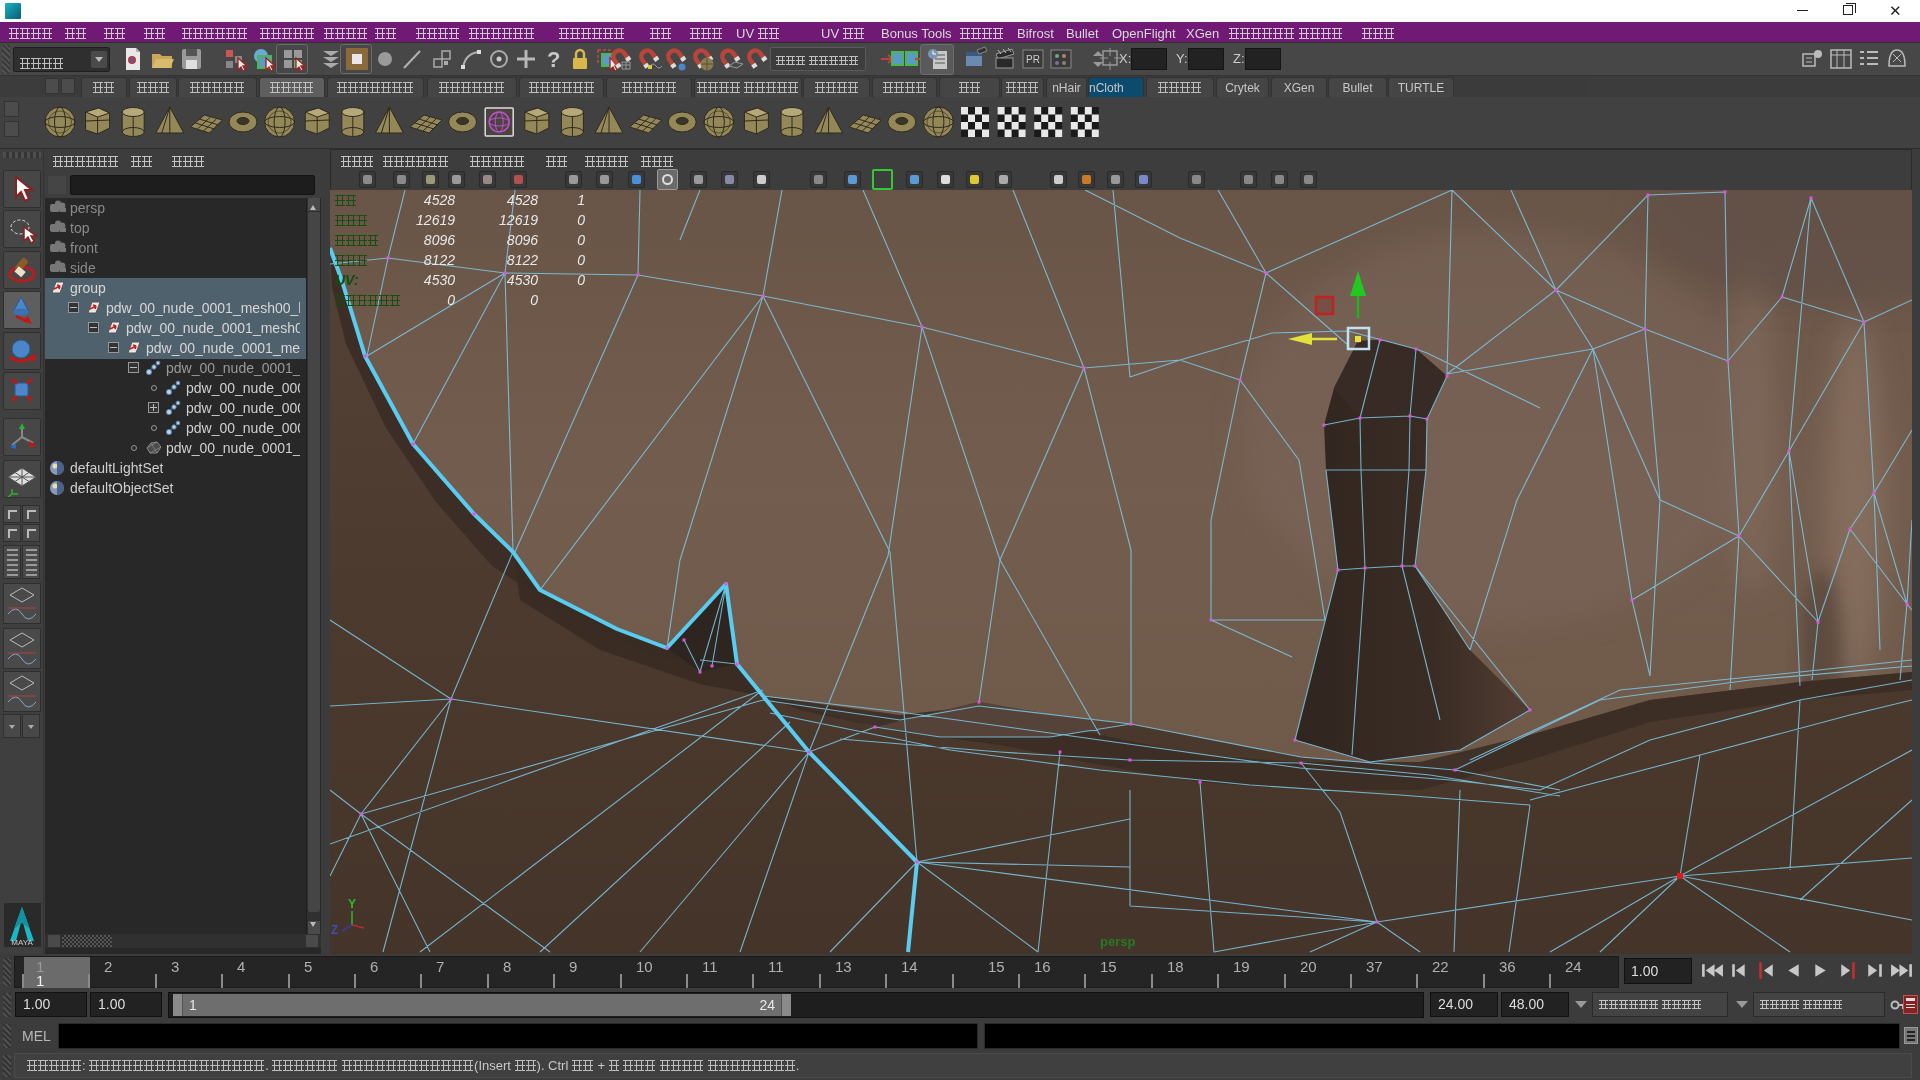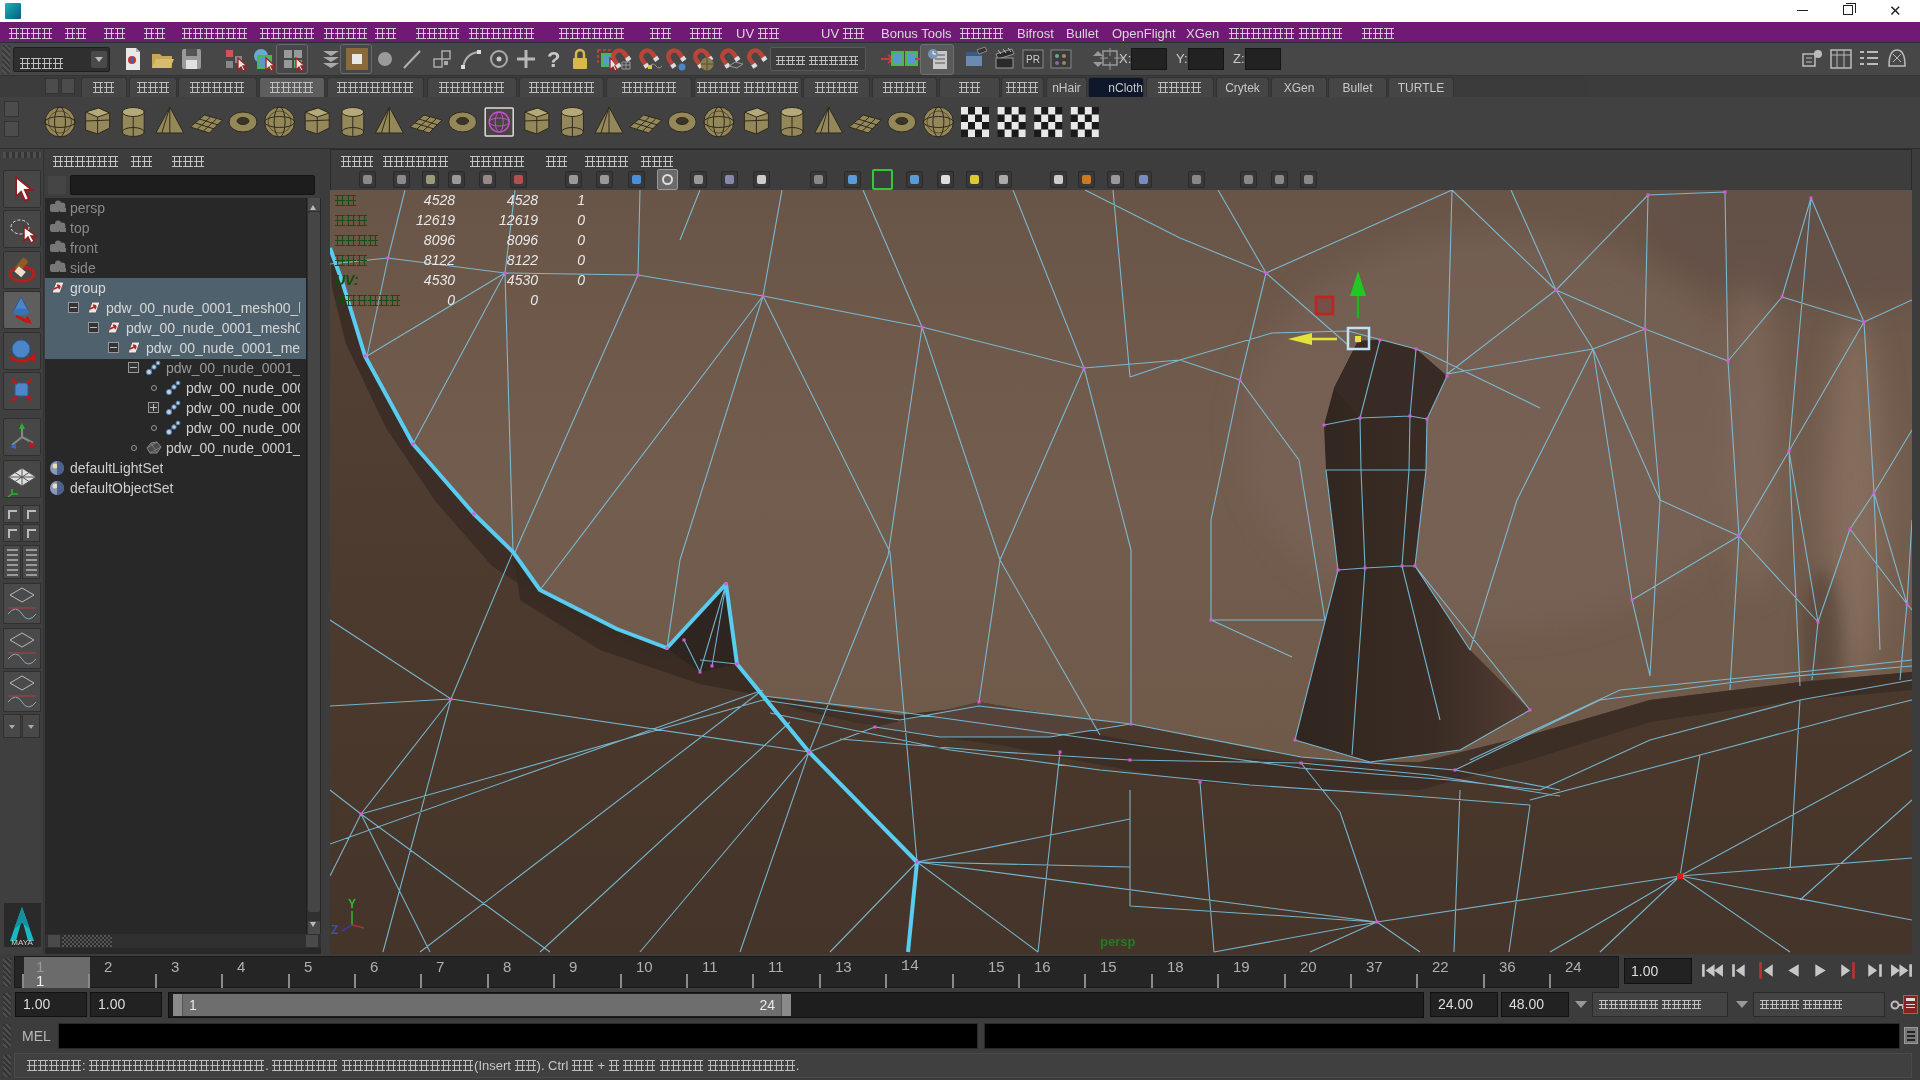--- a/index.html
+++ b/index.html
@@ -257,21 +257,21 @@
 <div class="abs" style="left:286px;top:1px;width:97px;height:20px;background:#454545;border:1px solid #323232;border-bottom:none;border-radius:3px 3px 0 0;text-align:center;padding-top:3px;white-space:nowrap;overflow:hidden;"><i class="j"></i><i class="j"></i><i class="j"></i><i class="j"></i><i class="j"></i><i class="j"></i><i class="j"></i></div>
 <div class="abs" style="left:386px;top:1px;width:90px;height:20px;background:#454545;border:1px solid #323232;border-bottom:none;border-radius:3px 3px 0 0;text-align:center;padding-top:3px;white-space:nowrap;overflow:hidden;"><i class="j"></i><i class="j"></i><i class="j"></i><i class="j"></i><i class="j"></i><i class="j"></i></div>
 <div class="abs" style="left:478px;top:1px;width:85px;height:20px;background:#454545;border:1px solid #323232;border-bottom:none;border-radius:3px 3px 0 0;text-align:center;padding-top:3px;white-space:nowrap;overflow:hidden;"><i class="j"></i><i class="j"></i><i class="j"></i><i class="j"></i><i class="j"></i><i class="j"></i></div>
 <div class="abs" style="left:565px;top:1px;width:86px;height:20px;background:#454545;border:1px solid #323232;border-bottom:none;border-radius:3px 3px 0 0;text-align:center;padding-top:3px;white-space:nowrap;overflow:hidden;"><i class="j"></i><i class="j"></i><i class="j"></i><i class="j"></i><i class="j"></i></div>
 <div class="abs" style="left:653px;top:1px;width:108px;height:20px;background:#454545;border:1px solid #323232;border-bottom:none;border-radius:3px 3px 0 0;text-align:center;padding-top:3px;white-space:nowrap;overflow:hidden;"><i class="j"></i><i class="j"></i><i class="j"></i><i class="j"></i> <i class="j"></i><i class="j"></i><i class="j"></i><i class="j"></i><i class="j"></i></div>
 <div class="abs" style="left:762px;top:1px;width:67px;height:20px;background:#454545;border:1px solid #323232;border-bottom:none;border-radius:3px 3px 0 0;text-align:center;padding-top:3px;white-space:nowrap;overflow:hidden;"><i class="j"></i><i class="j"></i><i class="j"></i><i class="j"></i></div>
 <div class="abs" style="left:831px;top:1px;width:65px;height:20px;background:#454545;border:1px solid #323232;border-bottom:none;border-radius:3px 3px 0 0;text-align:center;padding-top:3px;white-space:nowrap;overflow:hidden;"><i class="j"></i><i class="j"></i><i class="j"></i><i class="j"></i></div>
 <div class="abs" style="left:898px;top:1px;width:61px;height:20px;background:#454545;border:1px solid #323232;border-bottom:none;border-radius:3px 3px 0 0;text-align:center;padding-top:3px;white-space:nowrap;overflow:hidden;"><i class="j"></i><i class="j"></i></div>
 <div class="abs" style="left:960px;top:1px;width:43px;height:20px;background:#454545;border:1px solid #323232;border-bottom:none;border-radius:3px 3px 0 0;text-align:center;padding-top:3px;white-space:nowrap;overflow:hidden;"><i class="j"></i><i class="j"></i><i class="j"></i></div>
 <div class="abs" style="left:1005px;top:1px;width:41px;height:20px;background:#454545;border:1px solid #323232;border-bottom:none;border-radius:3px 3px 0 0;text-align:center;padding-top:3px;white-space:nowrap;overflow:hidden;">nHair</div>
-<div class="abs" style="left:1047px;top:1px;width:56px;height:20px;background:#0f172a;border:1px solid #323232;border-bottom:none;border-radius:3px 3px 0 0;text-align:right;padding-top:3px;white-space:nowrap;overflow:hidden;">nCloth</div>
+<div class="abs" style="left:1047px;top:1px;width:56px;height:20px;background:#0c4a6e;border:1px solid #323232;border-bottom:none;border-radius:3px 3px 0 0;text-align:left;padding-top:3px;white-space:nowrap;overflow:hidden;">nCloth</div>
 <div class="abs" style="left:1105px;top:1px;width:68px;height:20px;background:#454545;border:1px solid #323232;border-bottom:none;border-radius:3px 3px 0 0;text-align:center;padding-top:3px;white-space:nowrap;overflow:hidden;"><i class="j"></i><i class="j"></i><i class="j"></i><i class="j"></i></div>
 <div class="abs" style="left:1175px;top:1px;width:53px;height:20px;background:#454545;border:1px solid #323232;border-bottom:none;border-radius:3px 3px 0 0;text-align:center;padding-top:3px;white-space:nowrap;overflow:hidden;">Crytek</div>
 <div class="abs" style="left:1230px;top:1px;width:56px;height:20px;background:#454545;border:1px solid #323232;border-bottom:none;border-radius:3px 3px 0 0;text-align:center;padding-top:3px;white-space:nowrap;overflow:hidden;">XGen</div>
 <div class="abs" style="left:1287px;top:1px;width:59px;height:20px;background:#454545;border:1px solid #323232;border-bottom:none;border-radius:3px 3px 0 0;text-align:center;padding-top:3px;white-space:nowrap;overflow:hidden;">Bullet</div>
 <div class="abs" style="left:1347px;top:1px;width:66px;height:20px;background:#454545;border:1px solid #323232;border-bottom:none;border-radius:3px 3px 0 0;text-align:center;padding-top:3px;white-space:nowrap;overflow:hidden;">TURTLE</div>
 <svg class="abs" style="left:1895px;top:3px;" width="15" height="16">
       <path d="M2 4 H13 M5 4 V2 H10 V4 M3 4 L4 15 H11 L12 4" fill="none" stroke="#aaa" stroke-width="1.5"></path>
       <path d="M6 6 V13 M9 6 V13" stroke="#aaa"></path>
     </svg>
 </div>
@@ -907,21 +907,21 @@
 <div class="abs" style="left:554px;top:1px;color:#b0b0b0;font-size:15px;">9</div>
 <div class="abs" style="left:605px;top:17px;width:2px;height:14px;background:#8a8a8a;"></div>
 <div class="abs" style="left:621px;top:1px;color:#b0b0b0;font-size:15px;">10</div>
 <div class="abs" style="left:671px;top:17px;width:2px;height:14px;background:#8a8a8a;"></div>
 <div class="abs" style="left:687px;top:1px;color:#b0b0b0;font-size:15px;">11</div>
 <div class="abs" style="left:737px;top:17px;width:2px;height:14px;background:#8a8a8a;"></div>
 <div class="abs" style="left:753px;top:1px;color:#b0b0b0;font-size:15px;">11</div>
 <div class="abs" style="left:804px;top:17px;width:2px;height:14px;background:#8a8a8a;"></div>
 <div class="abs" style="left:820px;top:1px;color:#b0b0b0;font-size:15px;">13</div>
 <div class="abs" style="left:870px;top:17px;width:2px;height:14px;background:#8a8a8a;"></div>
-<div class="abs" style="left:886px;top:1px;color:#b0b0b0;font-size:15px;font-family:Liberation Mono, monospace;">14</div>
+<div class="abs" style="left:886px;top:1px;color:#b0b0b0;font-size:15px;">14</div>
 <div class="abs" style="left:937px;top:17px;width:2px;height:14px;background:#8a8a8a;"></div>
 <div class="abs" style="left:953px;top:1px;color:#b0b0b0;font-size:15px;margin-left:20px;">15</div>
 <div class="abs" style="left:1003px;top:17px;width:2px;height:14px;background:#8a8a8a;"></div>
 <div class="abs" style="left:1019px;top:1px;color:#b0b0b0;font-size:15px;">16</div>
 <div class="abs" style="left:1069px;top:17px;width:2px;height:14px;background:#8a8a8a;"></div>
 <div class="abs" style="left:1085px;top:1px;color:#b0b0b0;font-size:15px;">15</div>
 <div class="abs" style="left:1136px;top:17px;width:2px;height:14px;background:#8a8a8a;"></div>
 <div class="abs" style="left:1152px;top:1px;color:#b0b0b0;font-size:15px;">18</div>
 <div class="abs" style="left:1202px;top:17px;width:2px;height:14px;background:#8a8a8a;"></div>
 <div class="abs" style="left:1218px;top:1px;color:#b0b0b0;font-size:15px;">19</div>

